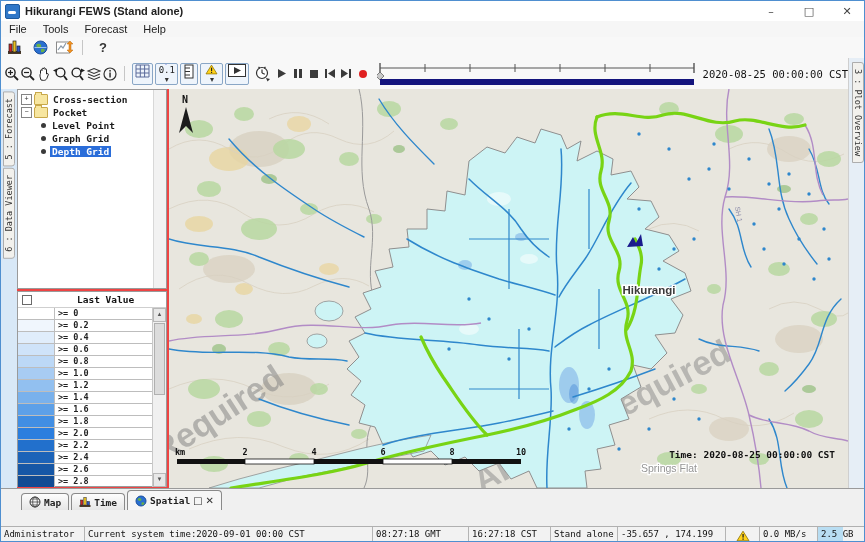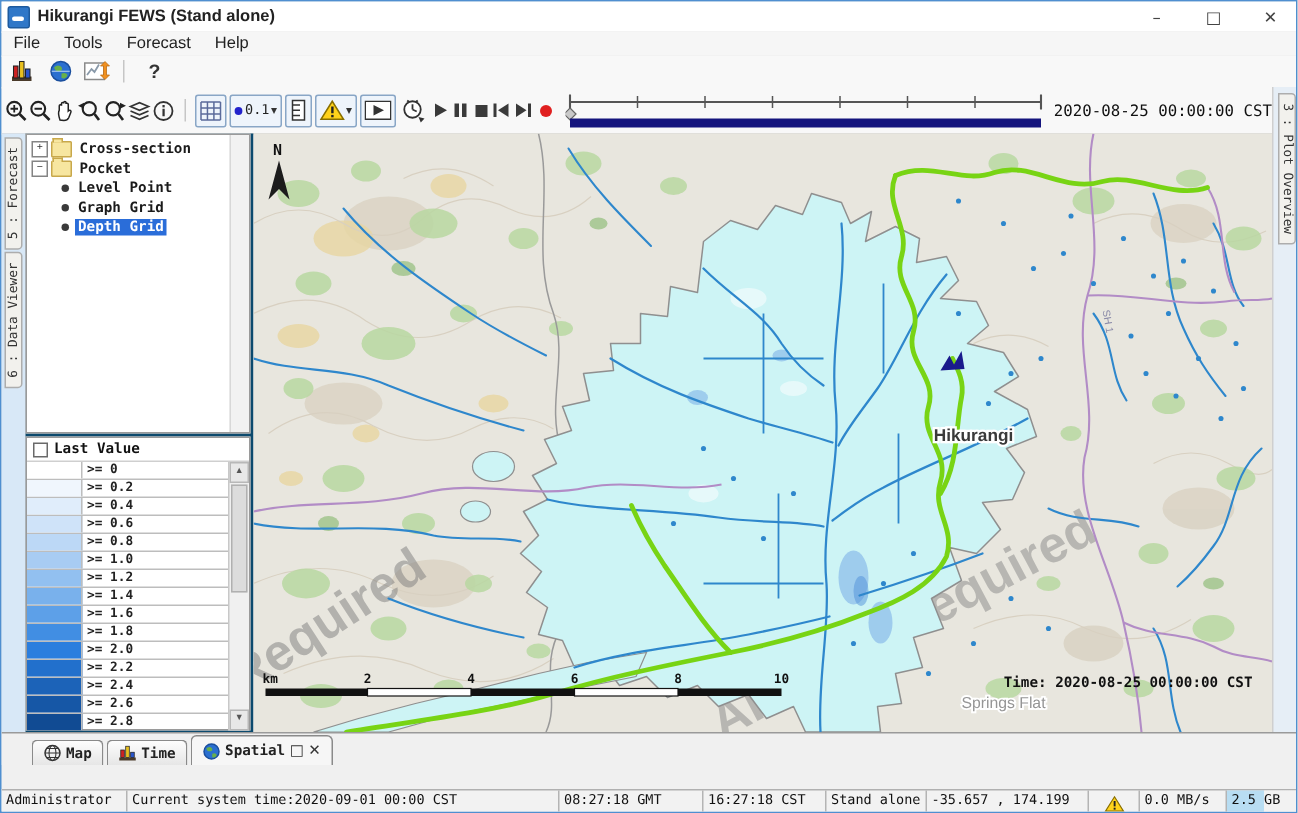--- a/index.html
+++ b/index.html
@@ -15,46 +15,46 @@
   .menubar{position:absolute;left:0;top:20px;width:865px;height:16px;background:#f6f6f6;display:flex;align-items:center;border-bottom:1px solid #e2e2e2;}
   .menu-item{padding:0 8px;font-size:11px;color:#222;}
   
   .toolbar1{position:absolute;left:0;top:36px;width:865px;height:21px;background:#f8f8f8;display:flex;align-items:center;border-bottom:1px solid #e0e0e0;}
   .tb1-icon{width:22px;height:18px;display:flex;align-items:center;justify-content:center;margin-left:3px;}
   .tb-sep{width:1px;height:15px;background:#c6c6c6;margin:0 6px;}
   .help-q{font-weight:bold;font-size:13px;color:#333;}
   
   .toolbar2{position:absolute;left:0;top:57px;width:847px;height:31px;background:#f8f8f8;display:flex;align-items:center;border-bottom:1px solid #b5b5b5;}
   .tb2-icon{width:21px;height:20px;display:flex;align-items:center;justify-content:center;}
-  .tb2-btn{height:20px;display:flex;align-items:center;justify-content:flex-end;border:1px solid #89a6c6;background:#eef4fb;border-radius:2px;margin:0 1px;padding:0 2px;}
+  .tb2-btn{height:20px;display:flex;align-items:center;justify-content:space-between;border:1px solid #89a6c6;background:#eef4fb;border-radius:2px;margin:0 1px;padding:0 2px;flex-direction:column;}
   .caret{font-size:8px;color:#333;margin-left:1px;}
   .threshold-txt{font-family:"DejaVu Sans Mono",monospace;font-size:9px;color:#222;margin-left:1px;}
   .timeline-wrap{margin-left:8px;display:flex;align-items:center;}
   .datetime-label{font-family:"DejaVu Sans Mono",monospace;font-size:10.5px;margin-left:6px;white-space:nowrap;color:#111;}
   
   .left-strip{position:absolute;left:0;top:88px;width:16px;height:399px;background:#d8e8f7;display:flex;flex-direction:column;align-items:center;}
   .v-tab{writing-mode:vertical-rl;transform:rotate(180deg);background:#f2f1ed;border:1px solid #adadad;border-radius:3px 0 0 3px;font-family:"DejaVu Sans Mono",monospace;font-size:8.5px;color:#333;padding:6px 0;margin-top:2px;white-space:nowrap;}
   .right-strip{position:absolute;left:847px;top:57px;width:18px;height:430px;background:#e6eef6;display:flex;flex-direction:column;align-items:center;border-left:1px solid #cfcfcf;}
   .v-tab-r{writing-mode:vertical-rl;background:#f2f1ed;border:1px solid #adadad;border-radius:0 3px 3px 0;font-family:"DejaVu Sans Mono",monospace;font-size:8.5px;color:#333;padding:6px 0;margin-top:4px;white-space:nowrap;}
   
-  .left-panel{position:absolute;left:16px;top:88px;width:152px;height:399px;background:#0c4a6e;}
+  .left-panel{position:absolute;left:16px;top:88px;width:152px;height:399px;background:#ef4444;}
   .tree-panel{position:absolute;left:0;top:0;width:150px;height:200px;background:#fff;border:1px solid #9a9a9a;box-sizing:border-box;overflow:hidden;}
   .tree-scroll{position:absolute;right:0;top:0;width:12px;height:100%;background:#f2f2f2;border-left:1px solid #d8d8d8;}
   .tree{font-family:"DejaVu Sans Mono",monospace;font-size:9.5px;font-weight:bold;color:#1a1a1a;padding:3px 0 0 3px;}
   .tree-row{display:flex;align-items:center;height:13px;white-space:nowrap;}
   .expander{width:9px;height:9px;border:1px solid #848484;background:#fff;font:7px/7px "Liberation Sans",sans-serif;text-align:center;color:#333;margin-right:2px;flex:0 0 auto;}
   .folder{width:12px;height:9px;background:#f7e6a0;border:1px solid #c8a84b;border-radius:1px;margin-right:3px;position:relative;flex:0 0 auto;}
   .folder::before{content:"";position:absolute;left:0;top:-3px;width:5px;height:2px;background:#f7e6a0;border:1px solid #c8a84b;border-bottom:none;}
   .leaf-row{margin-left:14px;}
   .bullet{width:5px;height:5px;border-radius:50%;background:#3a3a3a;margin:0 4px 0 6px;flex:0 0 auto;}
   .tree-label{padding:0 2px;}
   .tree-label.selected{background:#2a6dd9;color:#fff;}
   
   .legend-panel{position:absolute;left:0;top:202px;width:150px;height:196px;background:#fff;border:1px solid #9a9a9a;box-sizing:border-box;}
-  .legend-header{height:15px;display:flex;align-items:center;border-bottom:1px solid #cfcfcf;font-family:"DejaVu Sans Mono",monospace;font-size:9.5px;font-weight:bold;}
+  .legend-header{height:15px;display:flex;align-items:center;border-bottom:1px solid #cfcfcf;font-family:"DejaVu Sans Mono",monospace;font-size:9.5px;font-weight:bold;gap:41px;}
   .checkbox{width:8px;height:8px;border:1px solid #6a6a6a;background:#fff;margin:0 4px 0 4px;}
   .legend-body{position:relative;height:179px;overflow:hidden;}
   .legend-rows{position:absolute;left:0;top:0;width:135px;}
   .legend-row{display:flex;height:11px;border-bottom:1px solid #bdbdbd;}
   .legend-swatch{width:36px;border-right:1px solid #bdbdbd;flex:0 0 auto;}
   .legend-label{font-family:"DejaVu Sans Mono",monospace;font-size:8.5px;font-weight:bold;padding-left:3px;line-height:11px;color:#222;}
   .legend-scroll{position:absolute;right:0;top:0;width:13px;height:179px;background:#f0f0f0;border-left:1px solid #c8c8c8;display:flex;flex-direction:column;}
   .scroll-btn{height:12px;border:1px solid #b8b8b8;background:#e8e8e8;font-size:6px;text-align:center;line-height:11px;color:#555;}
   .scroll-thumb{height:70px;margin:1px;border:1px solid #b0b0b0;background:#dcdcdc;}
   .scroll-spacer{flex:1;}

